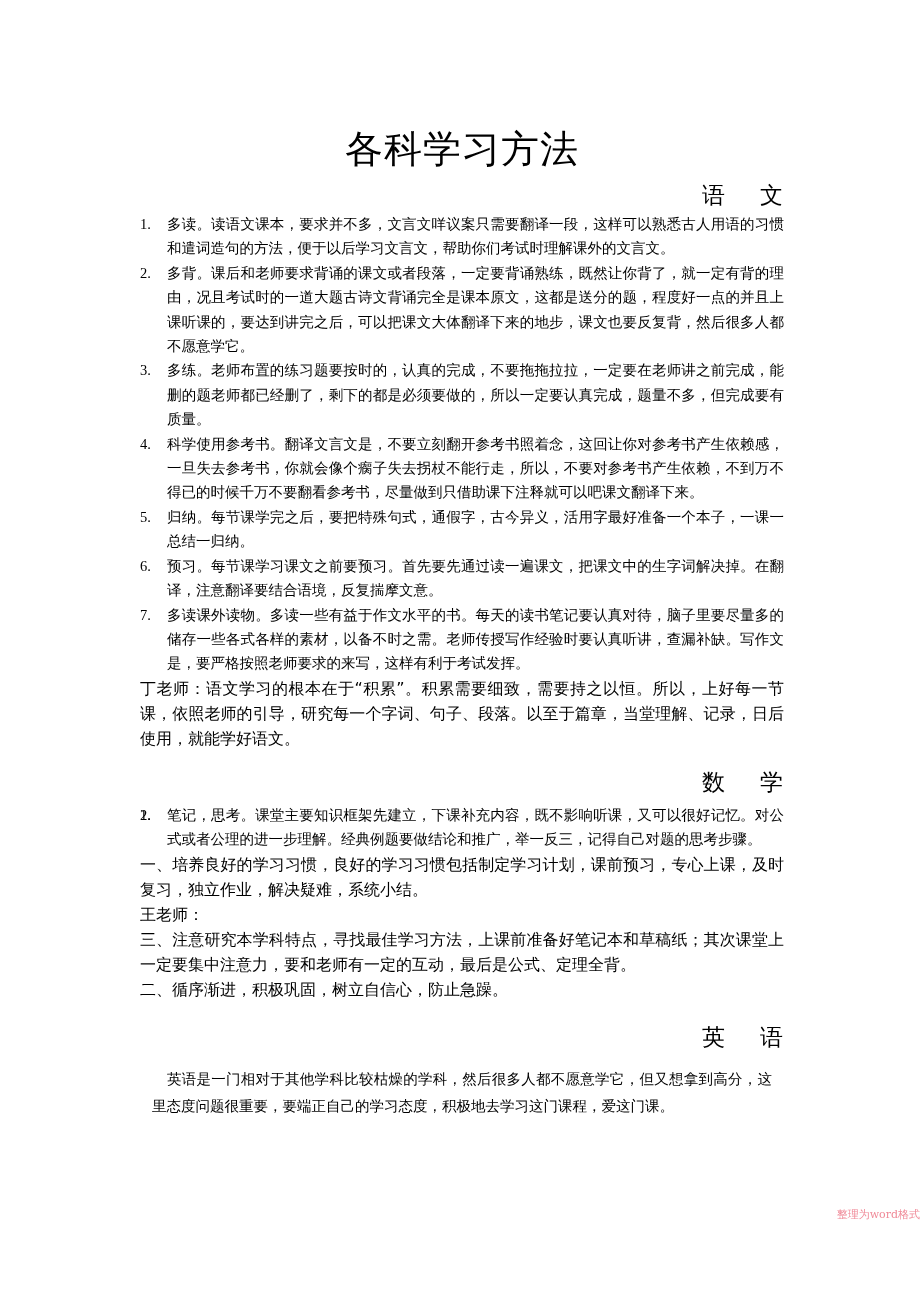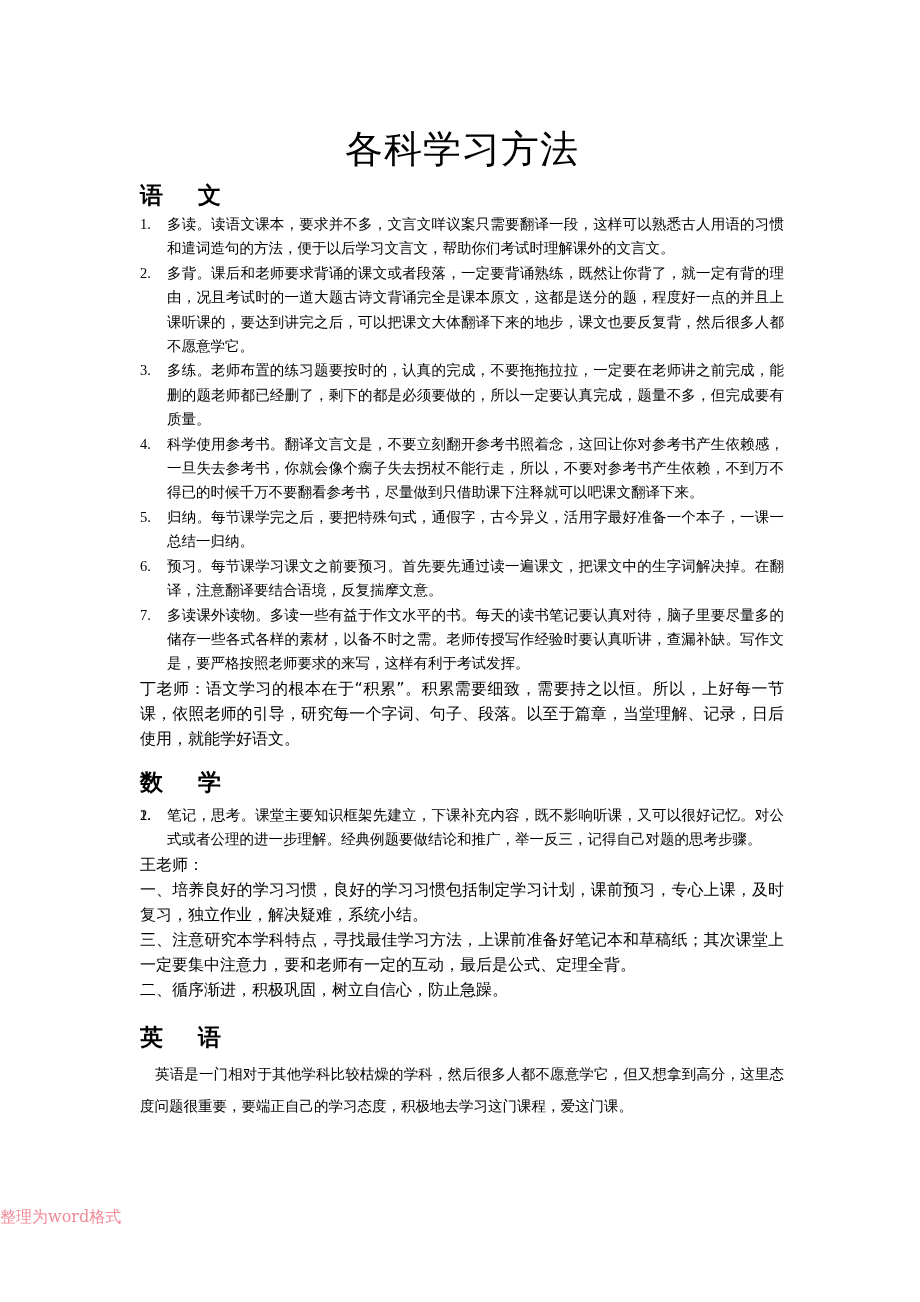--- a/index.html
+++ b/index.html
@@ -1,32 +1,32 @@
 <!DOCTYPE html>
 <html><head>
 <meta charset="utf-8">
 <style>
   html, body { margin: 0; padding: 0; background: #ffffff; }
   body { width: 920px; height: 1302px; position: relative; overflow: hidden;
          font-family: "DejaVu Serif", "Liberation Serif", serif; color: #000; }
   .page { position: absolute; left: 140px; top: 124px; width: 644px; }
   .title { text-align: center; font-size: 38px; line-height: 50px; margin: 0 0 4px 0; font-weight: normal; letter-spacing: 1px; }
-  .section-heading { text-align: left; font-size: 23px; font-weight: bold; line-height: 34px; margin: 0;
+  .section-heading { text-align: right; font-size: 23px; font-weight: normal; line-height: 34px; margin: 0;
                      font-family: "DejaVu Sans", "Liberation Sans", sans-serif; letter-spacing: 1px; }
   .section-heading .gap { display: inline-block; width: 34px; }
   ol.items { list-style: none; margin: 0; padding: 0; }
   ol.items li { position: relative; padding-left: 27px; font-size: 14.5px; line-height: 24.4px; text-align: justify; }
   ol.items li .num { position: absolute; left: 0; top: 0; font-family: "Liberation Serif", serif; font-size: 14.5px; }
   .note { font-family: "DejaVu Sans", "Liberation Sans", sans-serif; font-weight: normal; font-size: 16px; line-height: 25px; margin: 0; text-align: justify; }
-  .para { font-size: 14.5px; line-height: 32px; text-indent: 15px; margin: 0; text-align: justify; }
+  .para { font-size: 14.5px; line-height: 27px; text-indent: 15px; margin: 12px; text-align: justify; }
   .sec-yuwen { margin-top: 2px; }
   .sec-shuxue { margin-top: 14px; margin-bottom: 4px; }
   .sec-yingyu { margin-top: 18px; margin-bottom: 4px; }
-  .footer { position: absolute; left: 0; width: 920px; top: 1207px; text-align: left; color: #f08a98;
-            font-size: 16px; font-family: "DejaVu Serif", serif; }
+  .footer { position: absolute; left: 0; width: 920px; top: 1207px; text-align: right; color: #f08a98;
+            font-size: 11px; font-family: "DejaVu Serif", serif; }
 </style>
 </head>
 <body>
 
 <div class="page">
   <h1 class="title">各科学习方法</h1>
 
   <h2 class="section-heading sec-yuwen"><span>语</span><span class="gap"></span><span>文</span></h2>
   <ol class="items">
     <li><span class="num">1.</span><span>多读。读语文课本，要求并不多，文言文咩议案只需要翻译一段，这样可以熟悉古人用语的习惯和遣词造句的方法，便于以后学习文言文，帮助你们考试时理解课外的文言文。</span></li>
@@ -37,22 +37,22 @@
     <li><span class="num">6.</span><span>预习。每节课学习课文之前要预习。首先要先通过读一遍课文，把课文中的生字词解决掉。在翻译，注意翻译要结合语境，反复揣摩文意。</span></li>
     <li><span class="num">7.</span><span>多读课外读物。多读一些有益于作文水平的书。每天的读书笔记要认真对待，脑子里要尽量多的储存一些各式各样的素材，以备不时之需。老师传授写作经验时要认真听讲，查漏补缺。写作文是，要严格按照老师要求的来写，这样有利于考试发挥。</span></li>
   </ol>
   <p class="note">丁老师：语文学习的根本在于“积累”。积累需要细致，需要持之以恒。所以，上好每一节课，依照老师的引导，研究每一个字词、句子、段落。以至于篇章，当堂理解、记录，日后使用，就能学好语文。</p>
 
   <h2 class="section-heading sec-shuxue"><span>数</span><span class="gap"></span><span>学</span></h2>
   <ol class="items">
     <li><span class="num">1.</span></li>
     <li><span class="num">2.</span><span>笔记，思考。课堂主要知识框架先建立，下课补充内容，既不影响听课，又可以很好记忆。对公式或者公理的进一步理解。经典例题要做结论和推广，举一反三，记得自己对题的思考步骤。</span></li>
   </ol>
+  <p class="note">一、培养良好的学习习惯，良好的学习习惯包括制定学习计划，课前预习，专心上课，及时复习，独立作业，解决疑难，系统小结。</p>
   <p class="note">王老师：</p>
-  <p class="note">一、培养良好的学习习惯，良好的学习习惯包括制定学习计划，课前预习，专心上课，及时复习，独立作业，解决疑难，系统小结。</p>
   <p class="note">三、注意研究本学科特点，寻找最佳学习方法，上课前准备好笔记本和草稿纸；其次课堂上一定要集中注意力，要和老师有一定的互动，最后是公式、定理全背。</p>
   <p class="note">二、循序渐进，积极巩固，树立自信心，防止急躁。</p>
 
   <h2 class="section-heading sec-yingyu"><span>英</span><span class="gap"></span><span>语</span></h2>
   <p class="para">英语是一门相对于其他学科比较枯燥的学科，然后很多人都不愿意学它，但又想拿到高分，这里态度问题很重要，要端正自己的学习态度，积极地去学习这门课程，爱这门课。</p>
 </div>
 
 <div class="footer">整理为word格式</div>
 
 </body></html>

